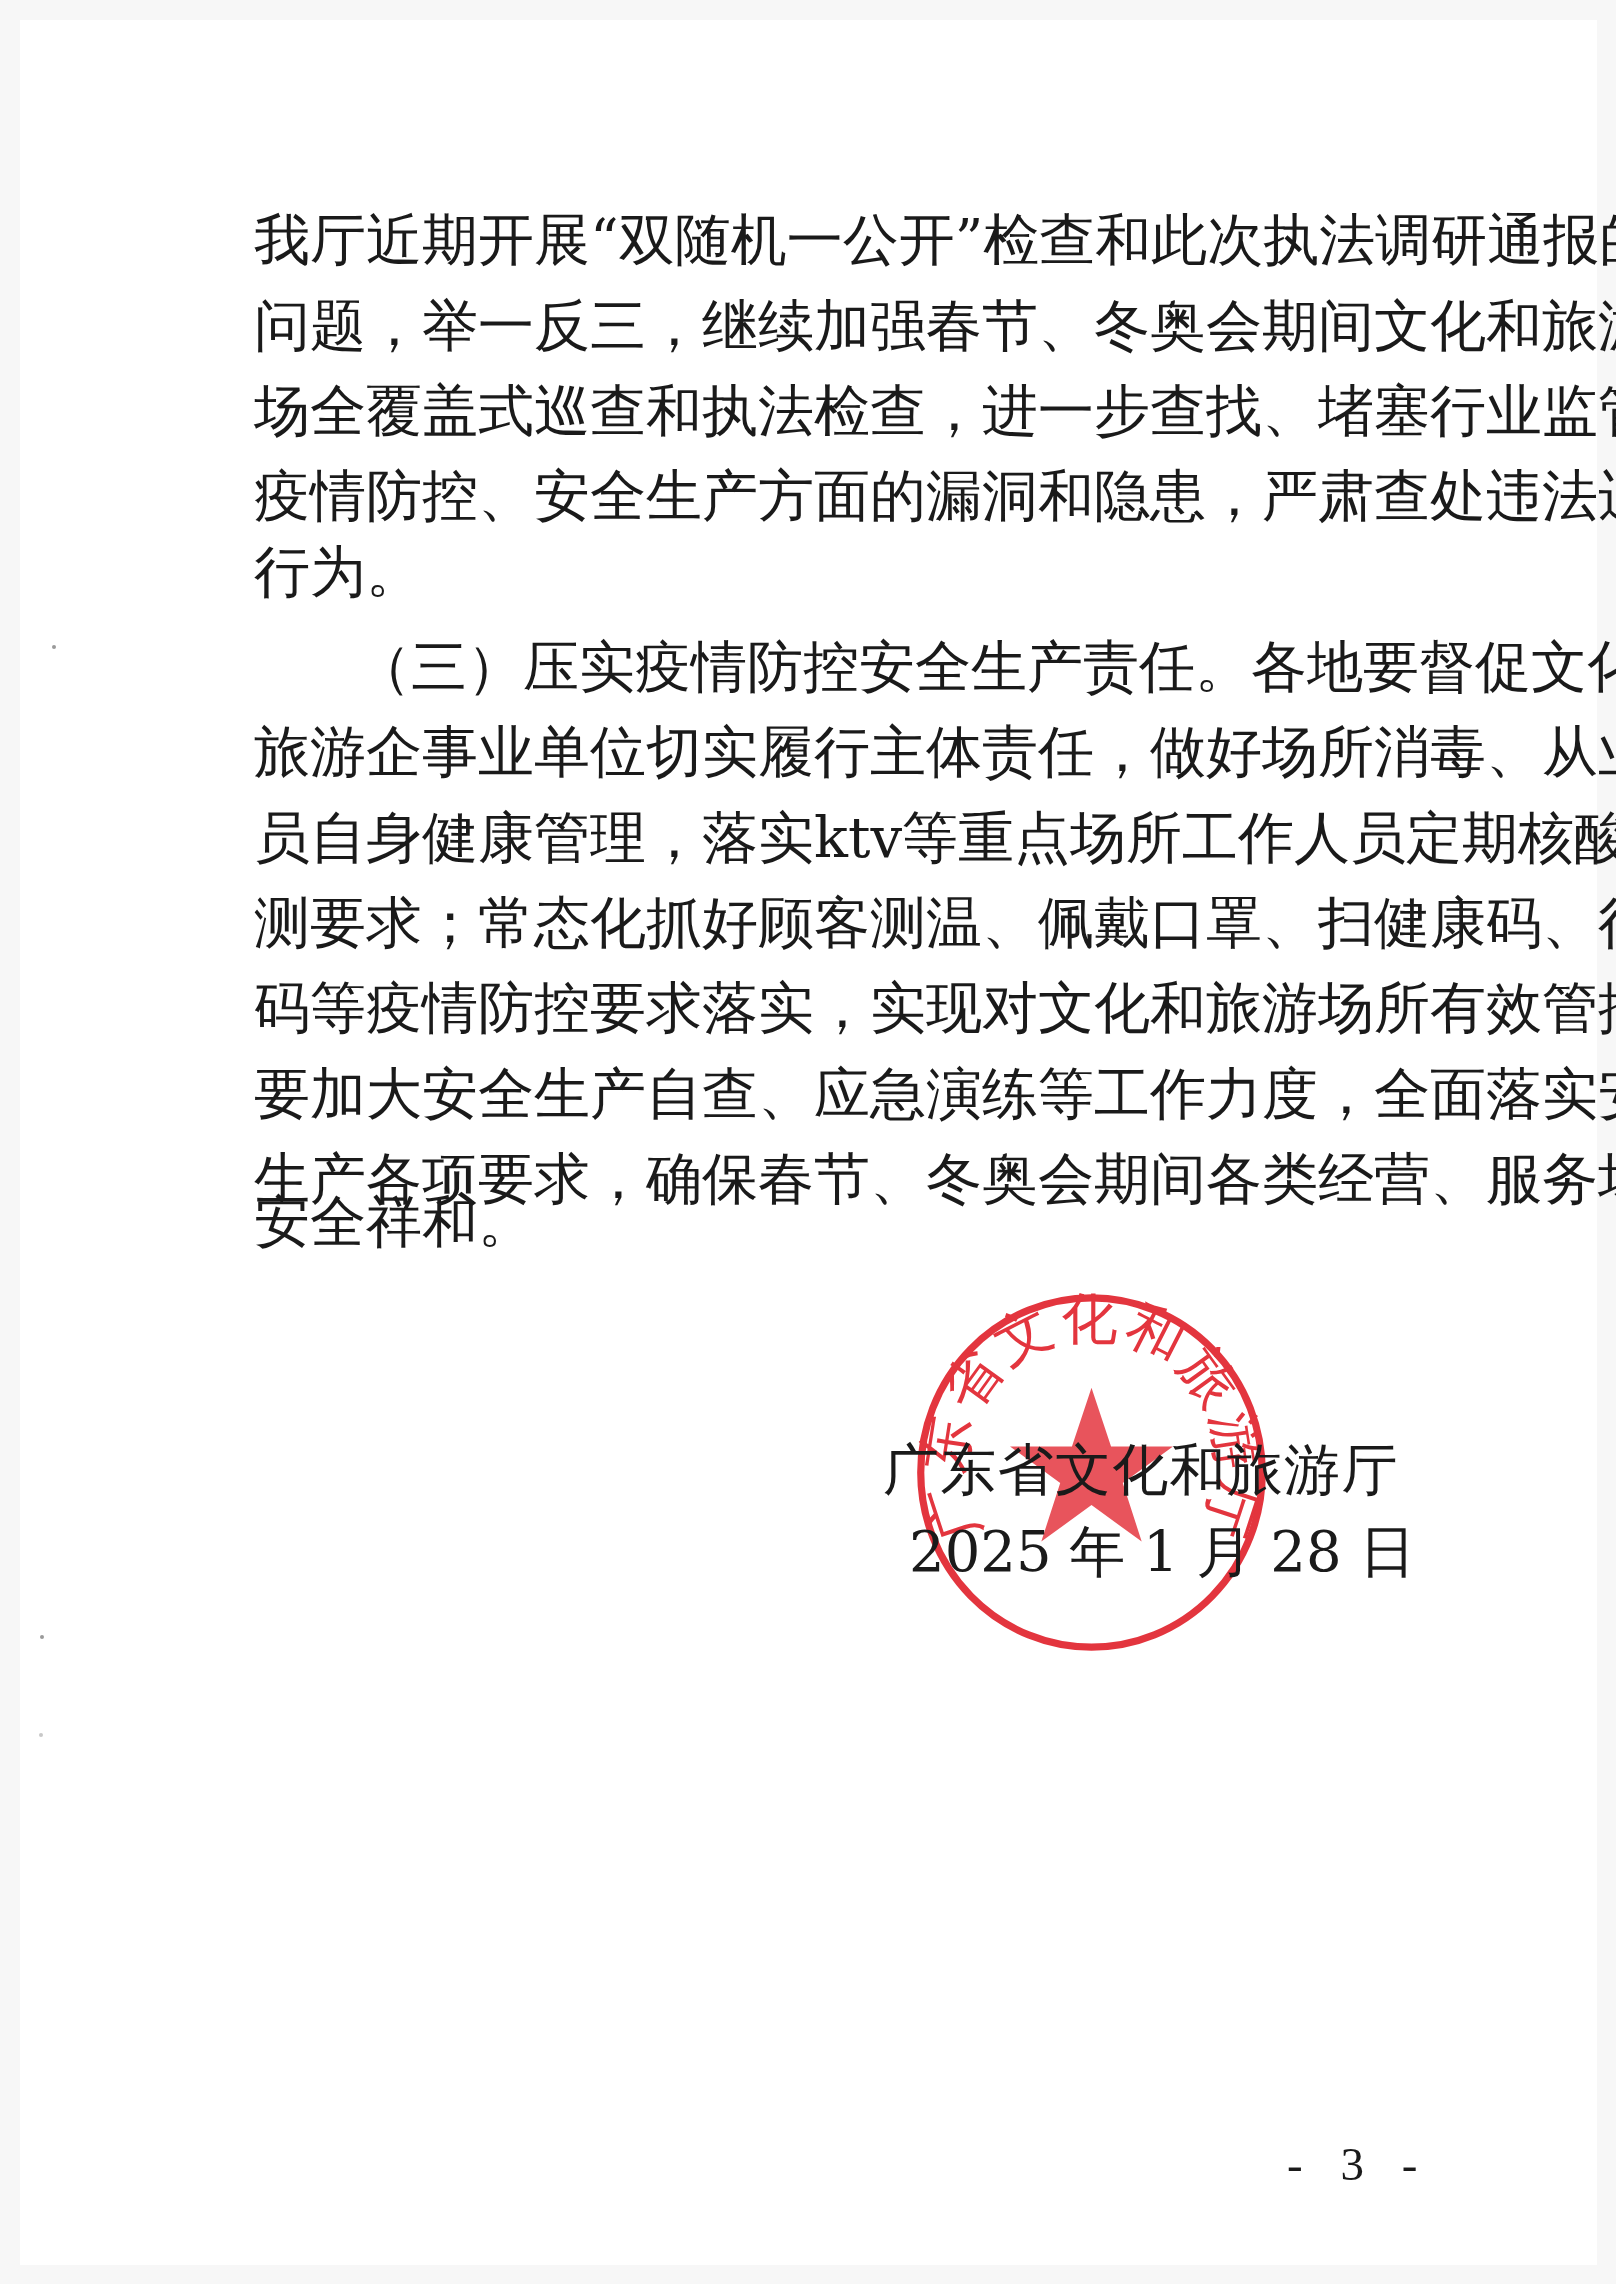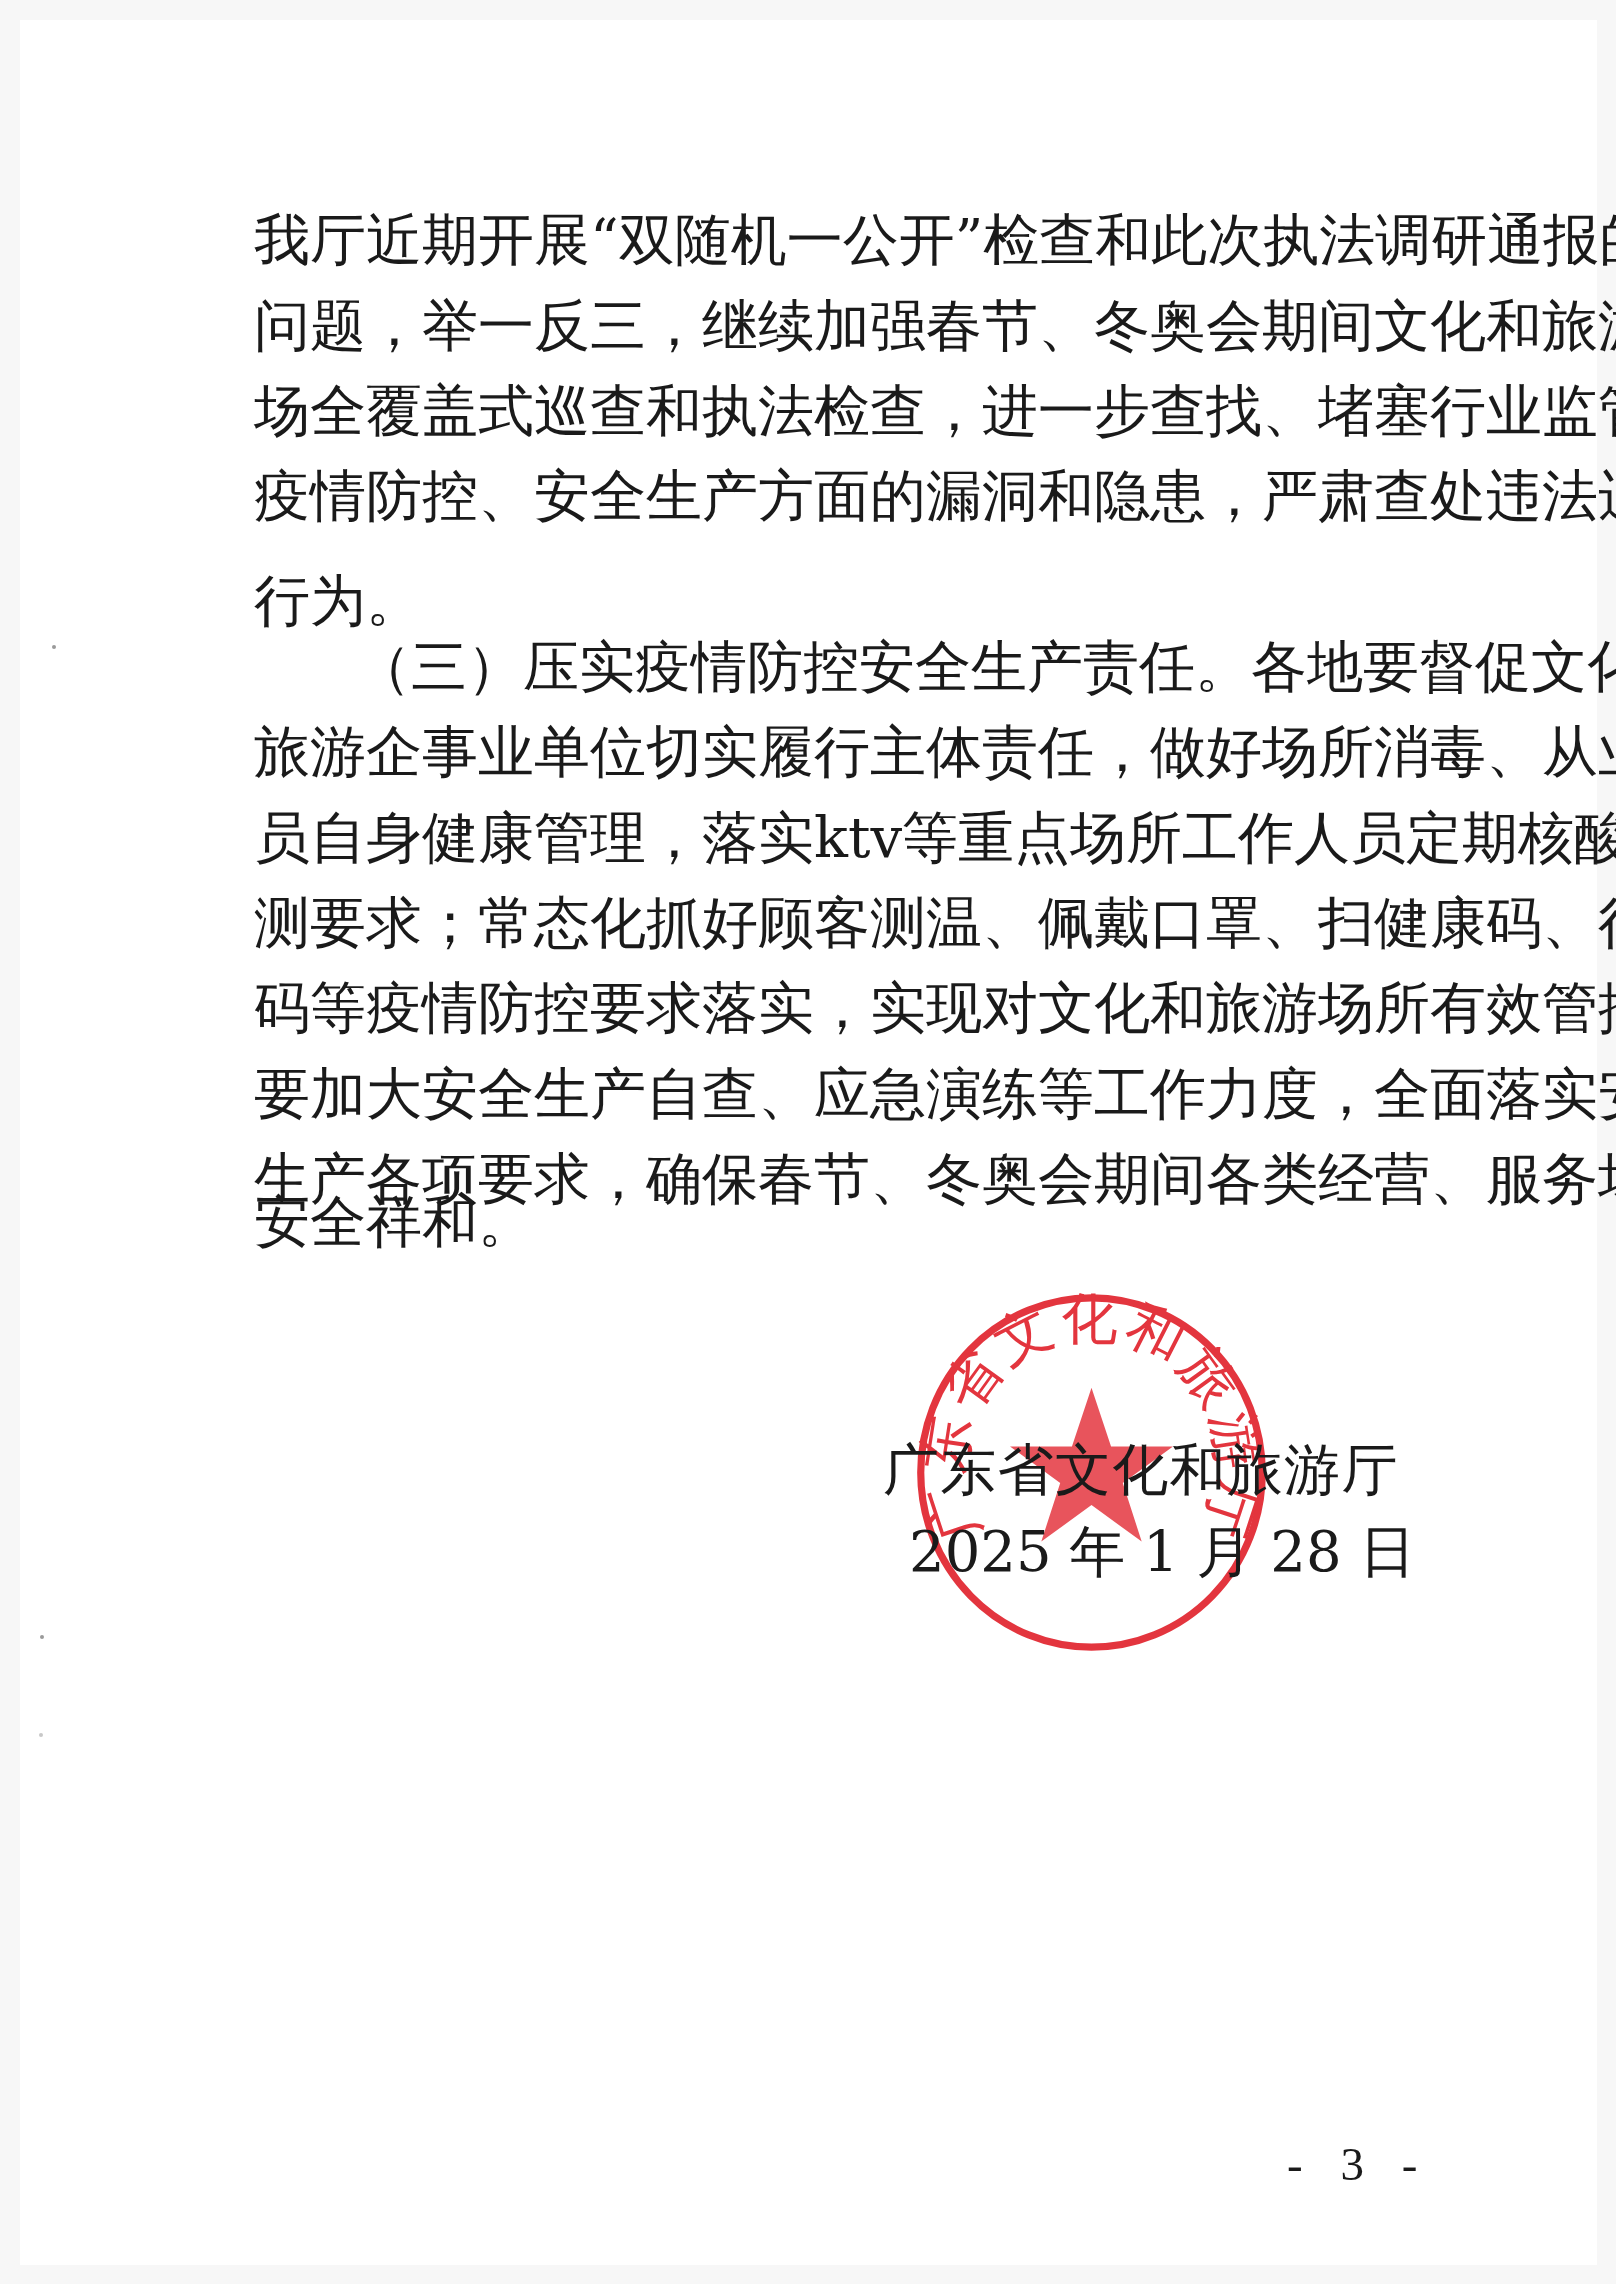--- a/index.html
+++ b/index.html
@@ -34,21 +34,21 @@
 </head>
 <body>
 
 <div class="page"></div>
 
 <div>
   <div class="line" style="top:197px">我厅近期开展“双随机一公开”检查和此次执法调研通报的</div>
   <div class="line" style="top:283px">问题，举一反三，继续加强春节、冬奥会期间文化和旅游市</div>
   <div class="line" style="top:368px">场全覆盖式巡查和执法检查，进一步查找、堵塞行业监管、</div>
   <div class="line" style="top:453px">疫情防控、安全生产方面的漏洞和隐患，严肃查处违法违规</div>
-  <div class="line short" style="top:558px">行为。</div>
+  <div class="line short" style="top:529px">行为。</div>
   <div class="line indent" style="top:624px">（三）压实疫情防控安全生产责任。各地要督促文化和</div>
   <div class="line" style="top:709px">旅游企事业单位切实履行主体责任，做好场所消毒、从业人</div>
   <div class="line" style="top:795px">员自身健康管理，落实ktv等重点场所工作人员定期核酸检</div>
   <div class="line" style="top:880px">测要求；常态化抓好顾客测温、佩戴口罩、扫健康码、行程</div>
   <div class="line" style="top:965px">码等疫情防控要求落实，实现对文化和旅游场所有效管控；</div>
   <div class="line" style="top:1051px">要加大安全生产自查、应急演练等工作力度，全面落实安全</div>
   <div class="line" style="top:1136px">生产各项要求，确保春节、冬奥会期间各类经营、服务场所</div>
   <div class="line short" style="top:1179px">安全祥和。</div>
 </div>
 

